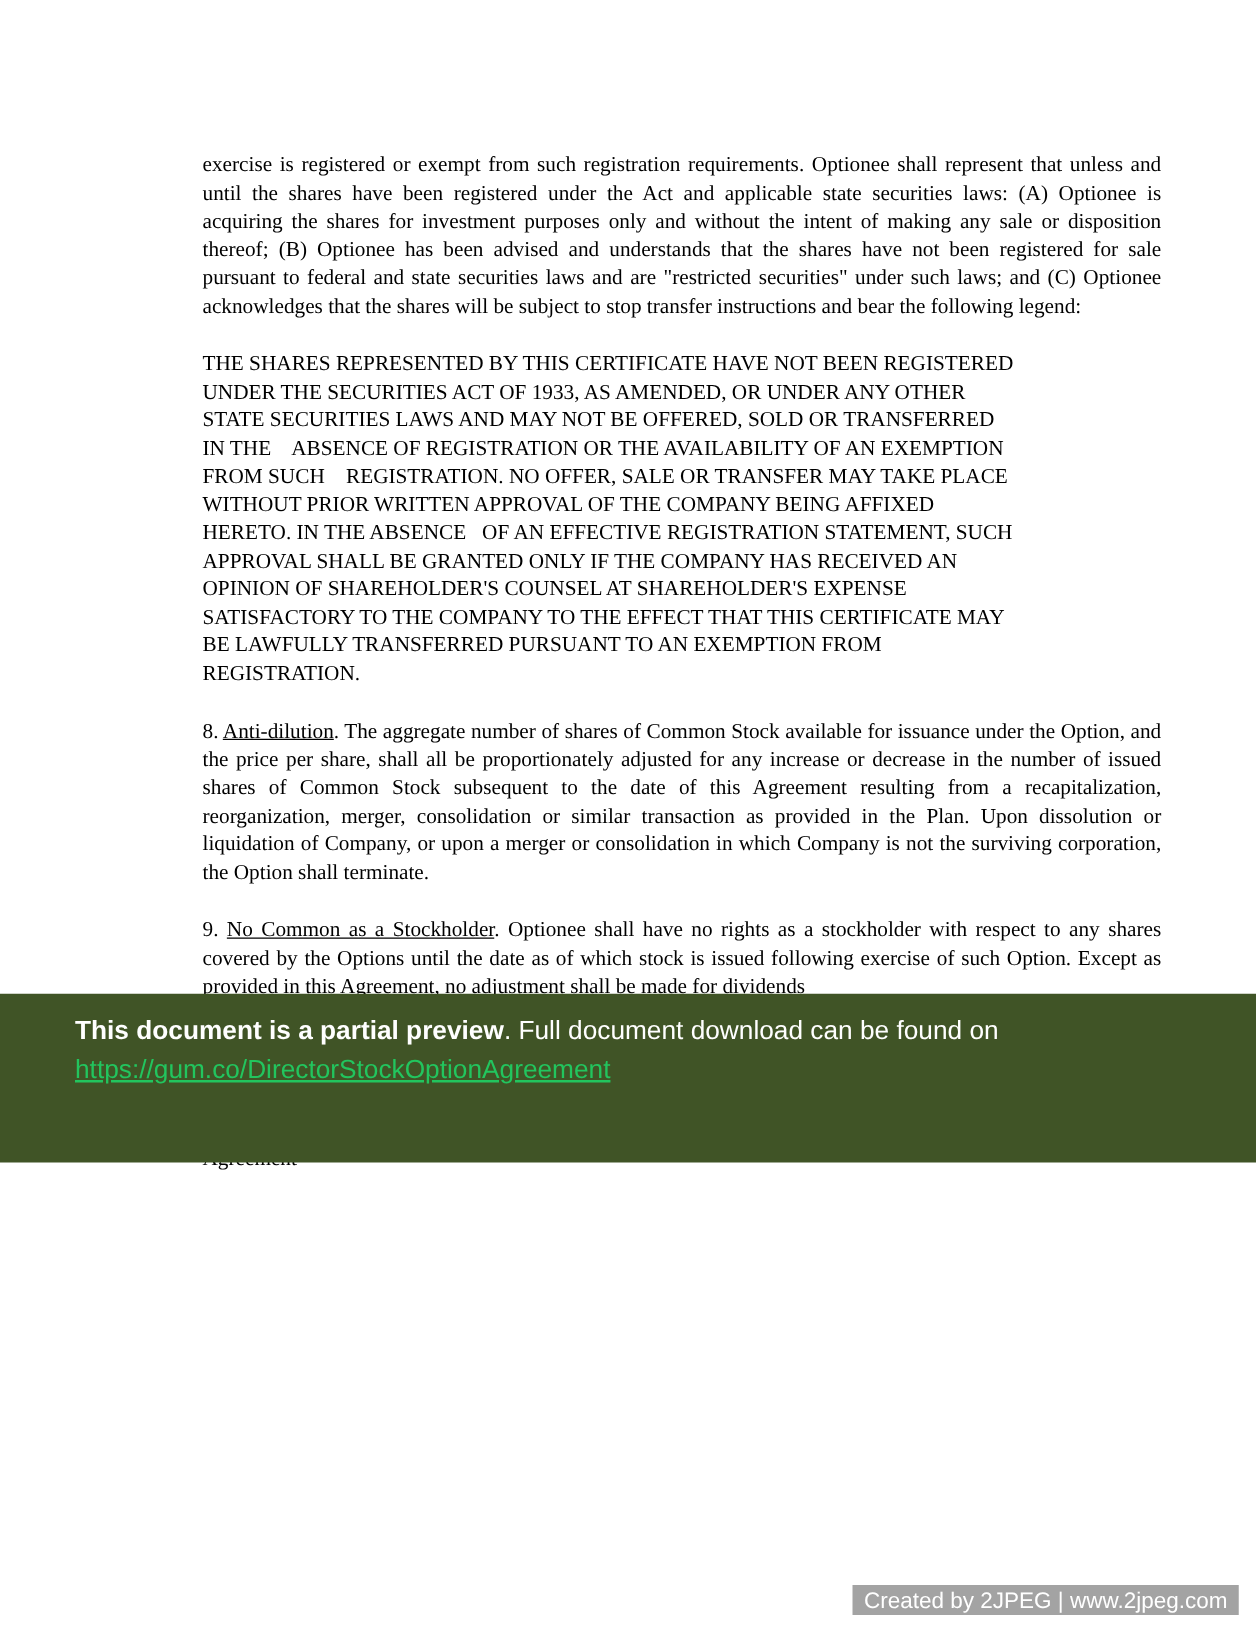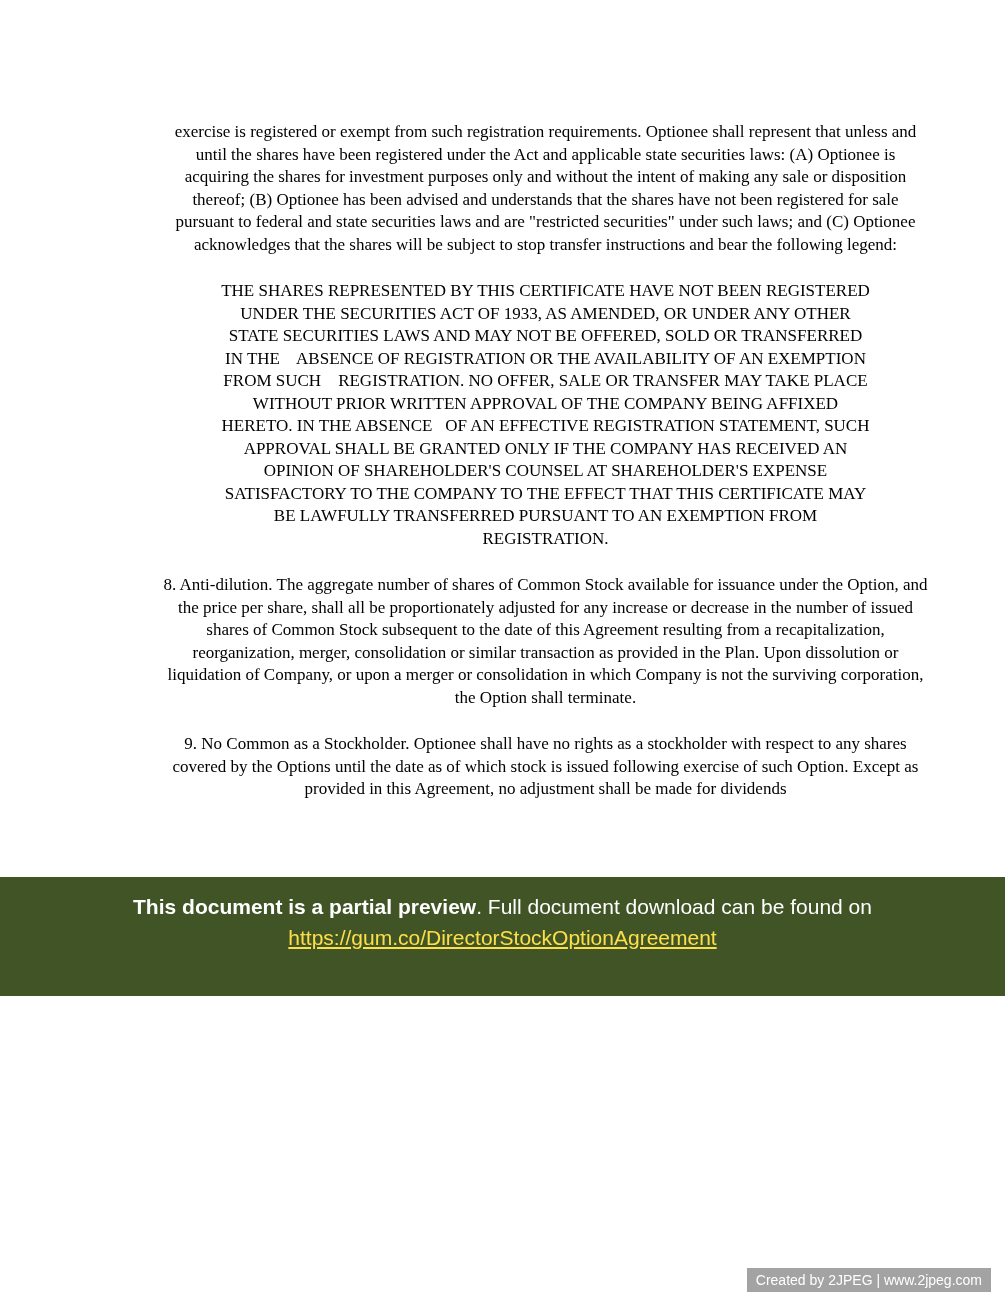--- a/index.html
+++ b/index.html
@@ -9,50 +9,49 @@
     width: 1005px;
     height: 1301px;
     background: #ffffff;
     font-family: "Liberation Serif", serif;
     font-size: 17px;
     line-height: 22.5px;
     color: #000000;
     overflow: hidden;
   }
   .content { padding: 121px 76px 0 119px; margin-left: 43px; }
-  .content p { margin: 0 0 24px 0; text-align: center; }
+  .content p { margin: 0 0 24px 0; }
   .justify { text-align: justify; }
   .legend { text-align: left; white-space: pre-wrap; }
-  .u { }
+  .u { text-decoration: underline; }
   .indent { text-indent: 30px; }
   .post-banner { margin-top: 115px; }
   .banner {
     position: absolute;
-    top: 877px;
+    top: 795px;
     left: 0;
     width: 100%;
-    height: 119px;
+    height: 135px;
     background: #405426;
     color: #ffffff;
     font-family: "Liberation Sans", sans-serif;
     font-size: 21px;
     line-height: 30.5px;
-    text-align: center;
     padding: 15px 60px 0 60px;
   }
   .banner .bold { font-weight: bold; }
-  .banner a { color: #fde047; text-decoration: underline; cursor: pointer; }
+  .banner a { color: #22c55e; text-decoration: underline; cursor: pointer; }
   .watermark {
     position: absolute;
     right: 14px;
     bottom: 9px;
     background: rgba(150, 150, 150, 0.88);
     color: #ffffff;
     font-family: "Liberation Sans", sans-serif;
-    font-size: 14px;
+    font-size: 18px;
     line-height: 18px;
     padding: 3px 9px;
   }
 </style>
 </head>
 <body>
 
 <div class="page">
 
   <div class="content">

